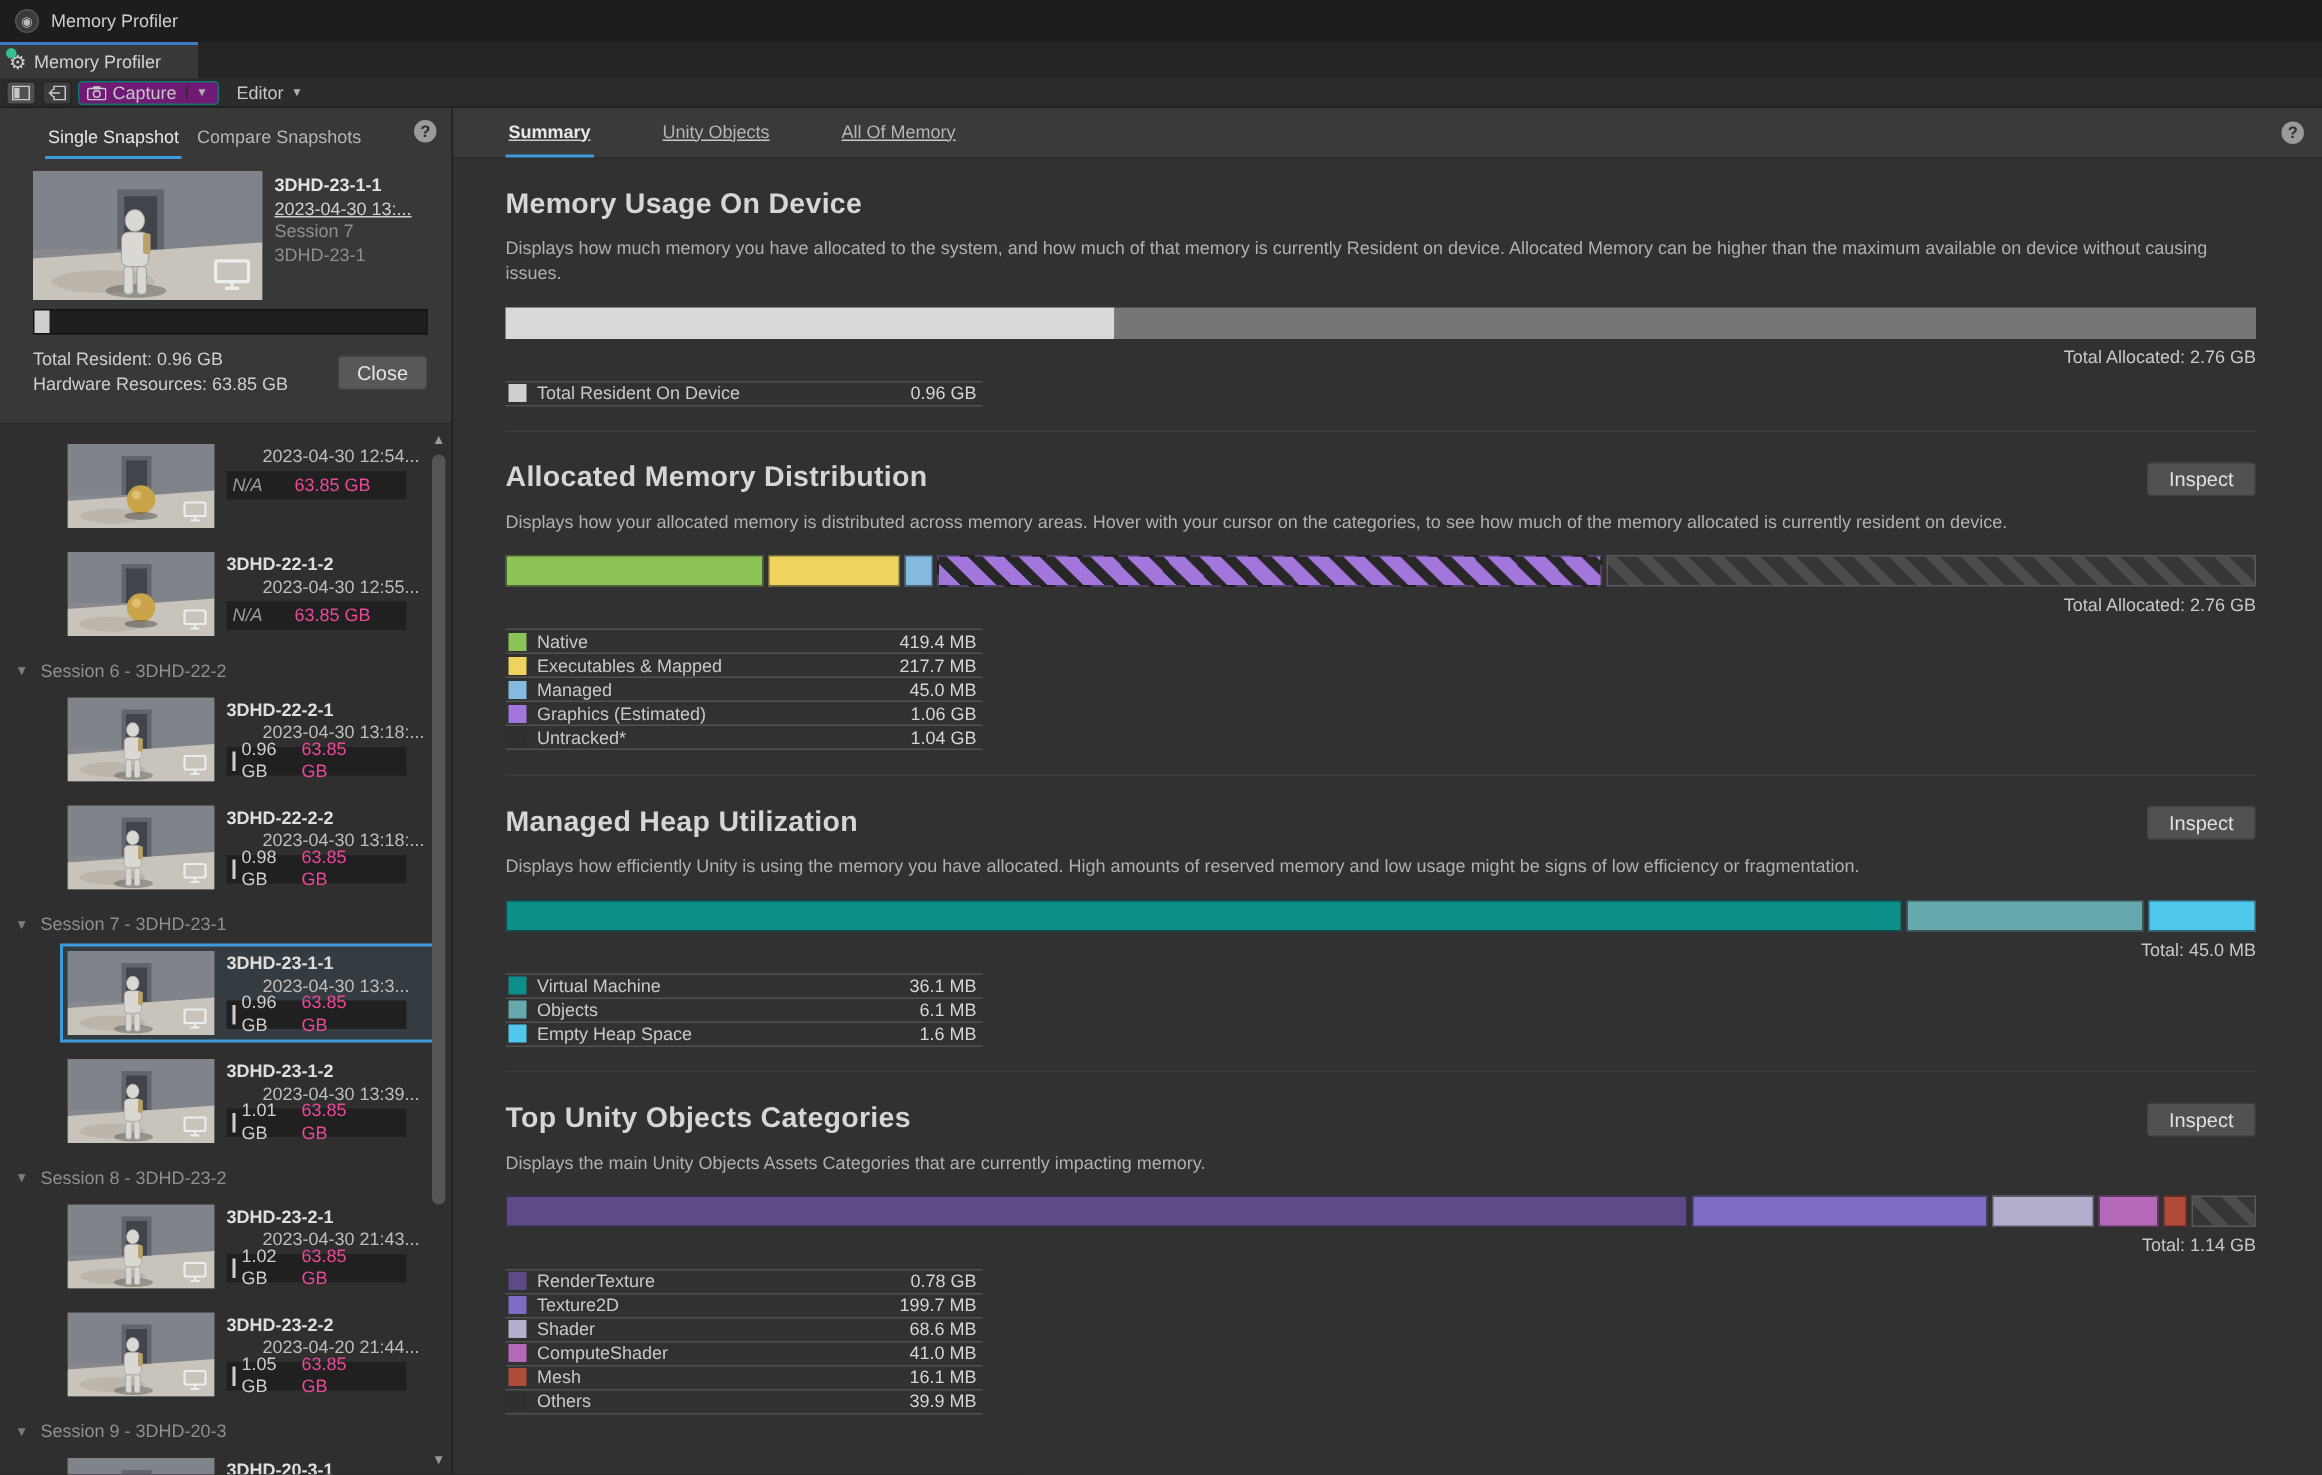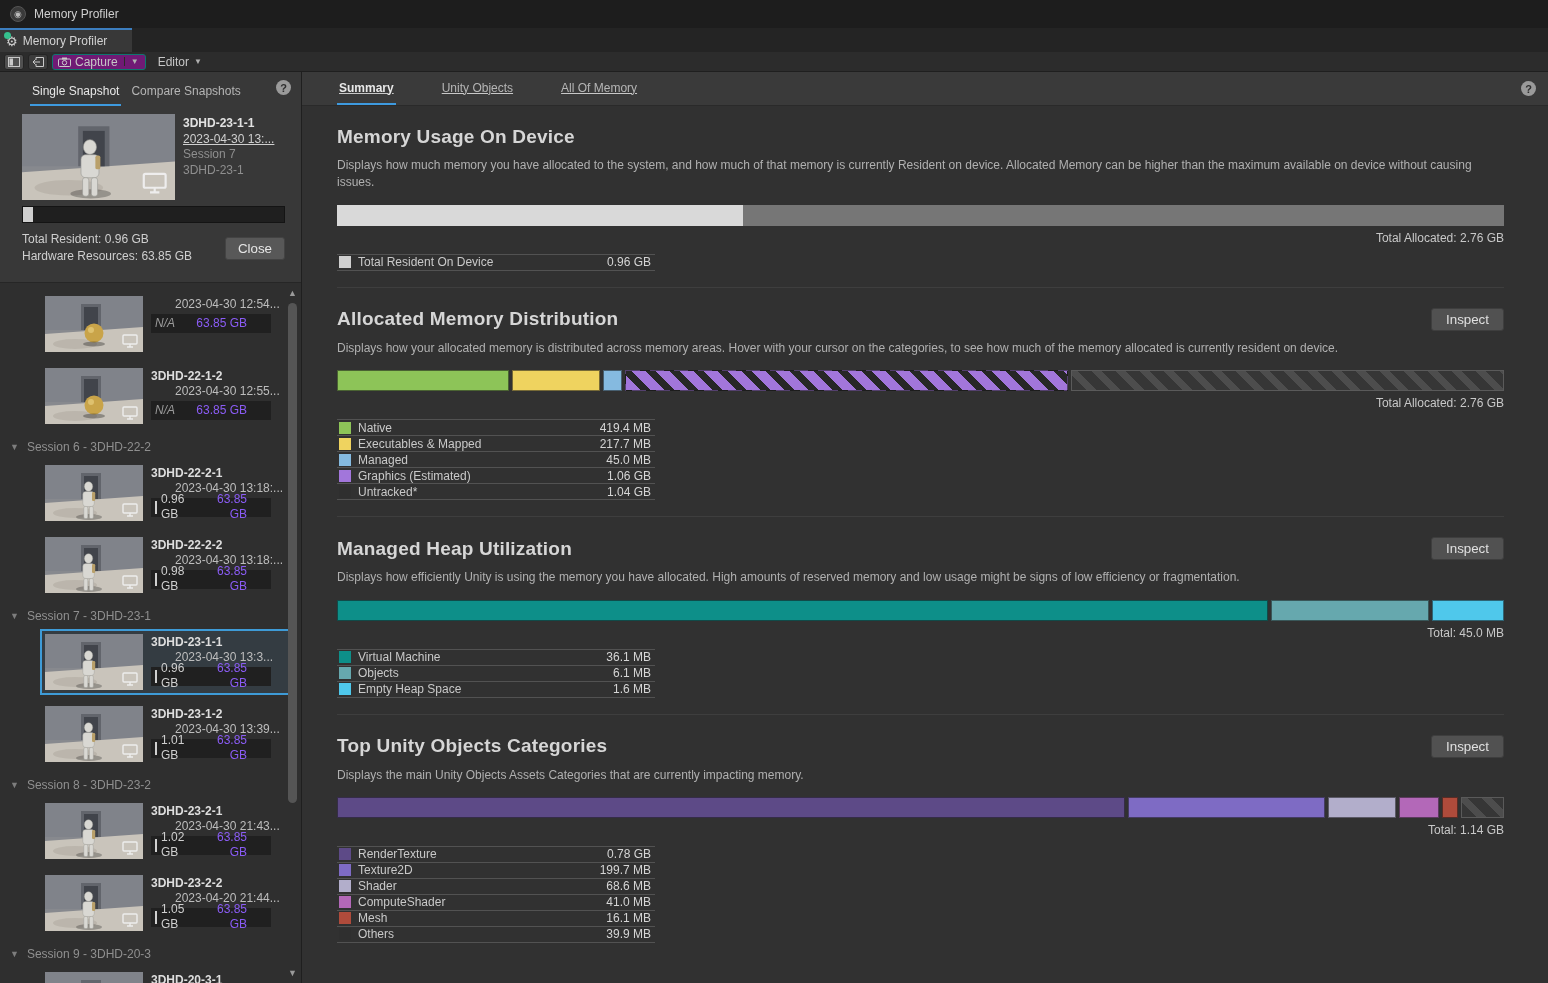--- a/index.html
+++ b/index.html
@@ -75,21 +75,21 @@
   .snap-item.selected { border-color:#3e9bd7; background:#343c42; }
   .item-thumb { width:98px; height:56px; flex:none; position:relative; }
   .item-meta { flex:1; min-width:0; line-height:1.25; padding-top:1px; }
   .item-meta .nm { font-weight:bold; color:#dedede; white-space:nowrap; }
   .item-meta .dt { color:#bdbdbd; white-space:nowrap;margin-left:24px; }
   .val-block { margin-top:2px; background:#202020; height:19px; display:flex; align-items:center;
     padding:0 24px 0 4px; position:relative; width:120px; }
   .val-block .tick { width:2px; height:13px; background:#cfcfcf; margin-right:4px; flex:none; }
   .val-block .lv { color:#cfcfcf; }
   .val-block .lv.na { font-style:italic; color:#9a9a9a; }
-  .val-block .rv { margin-left:auto; color:#8b5cf6;text-align:right; }
+  .val-block .rv { margin-left:auto; color:#ec4899; }
 
   
   .main-tabs { height:34px; background:#3a3a3a; display:flex; align-items:stretch; padding-left:35px; gap:44px;
     position:relative; border-bottom:1px solid #2a2a2a;text-decoration:underline; }
   .main-tab { display:flex; align-items:center; color:#b5b5b5; border-bottom:2px solid transparent; padding:0 2px; }
   .main-tab.active { color:#e8e8e8; font-weight:bold; border-bottom-color:#3e9adf; }
   .main-help { position:absolute; right:12px; top:9px; }
 
   .main-content { flex:1; padding:0 44px 0 35px; overflow:hidden; }
   .section { padding-top:4px; }

